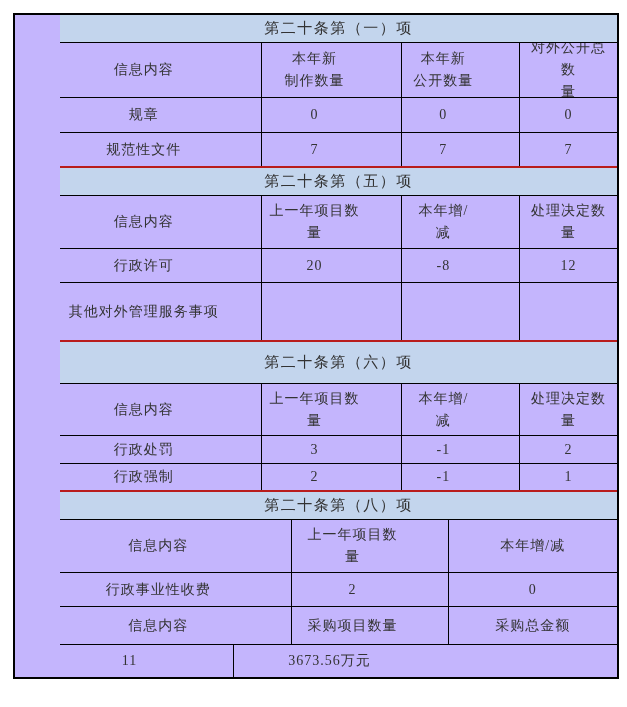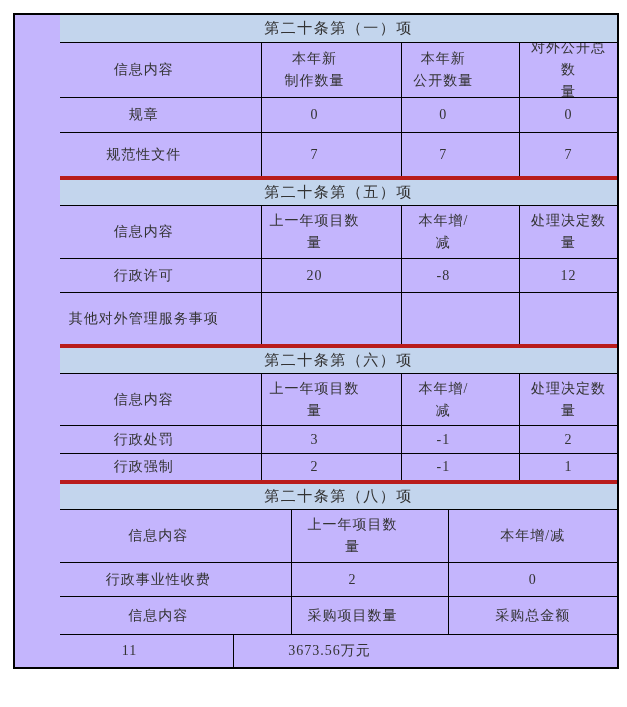--- a/index.html
+++ b/index.html
@@ -22,21 +22,21 @@
     border: 2px solid #000000;
     box-sizing: border-box;
     background: #c4b5fd;
     padding-left: 45px;
   }
   .tbl > :first-child {
     border-top: none;
   }
   .sec-title {
     background: #c3d5ed;
-    border-top: 4px solid #b91c1c;
+    border-top: 2px solid #b91c1c;
     display: flex;
     align-items: center;
     justify-content: center;
     font-size: 15px;
     letter-spacing: 1.5px;
     box-sizing: border-box;
   }
   .row {
     display: flex;
     border-top: 1px solid #000000;
@@ -80,21 +80,21 @@
 公开数量</div>
     <div class="cell c4">对外公开总数
 量</div>
   </div>
   <div class="row" style="height:35px">
     <div class="cell c1">规章</div>
     <div class="cell c2">0</div>
     <div class="cell c3">0</div>
     <div class="cell c4">0</div>
   </div>
-  <div class="row" style="height:44px">
+  <div class="row" style="height:34px">
     <div class="cell c1">规范性文件</div>
     <div class="cell c2">7</div>
     <div class="cell c3">7</div>
     <div class="cell c4">7</div>
   </div>
 
   <div class="sec-title" style="height:29px">第二十条第（五）项</div>
   <div class="row" style="height:53px">
     <div class="cell c1">信息内容</div>
     <div class="cell c2">上一年项目数
@@ -102,28 +102,28 @@
     <div class="cell c3">本年增/
 减</div>
     <div class="cell c4">处理决定数量</div>
   </div>
   <div class="row" style="height:34px">
     <div class="cell c1">行政许可</div>
     <div class="cell c2">20</div>
     <div class="cell c3">-8</div>
     <div class="cell c4">12</div>
   </div>
-  <div class="row" style="height:52px">
+  <div class="row" style="height:58px">
     <div class="cell c1">其他对外管理服务事项</div>
     <div class="cell c2"></div>
     <div class="cell c3"></div>
     <div class="cell c4"></div>
   </div>
 
-  <div class="sec-title" style="height:29px">第二十条第（六）项</div>
+  <div class="sec-title" style="height:43px">第二十条第（六）项</div>
   <div class="row" style="height:52px">
     <div class="cell c1">信息内容</div>
     <div class="cell c2">上一年项目数
 量</div>
     <div class="cell c3">本年增/
 减</div>
     <div class="cell c4">处理决定数量</div>
   </div>
   <div class="row" style="height:28px">
     <div class="cell c1">行政处罚</div>

